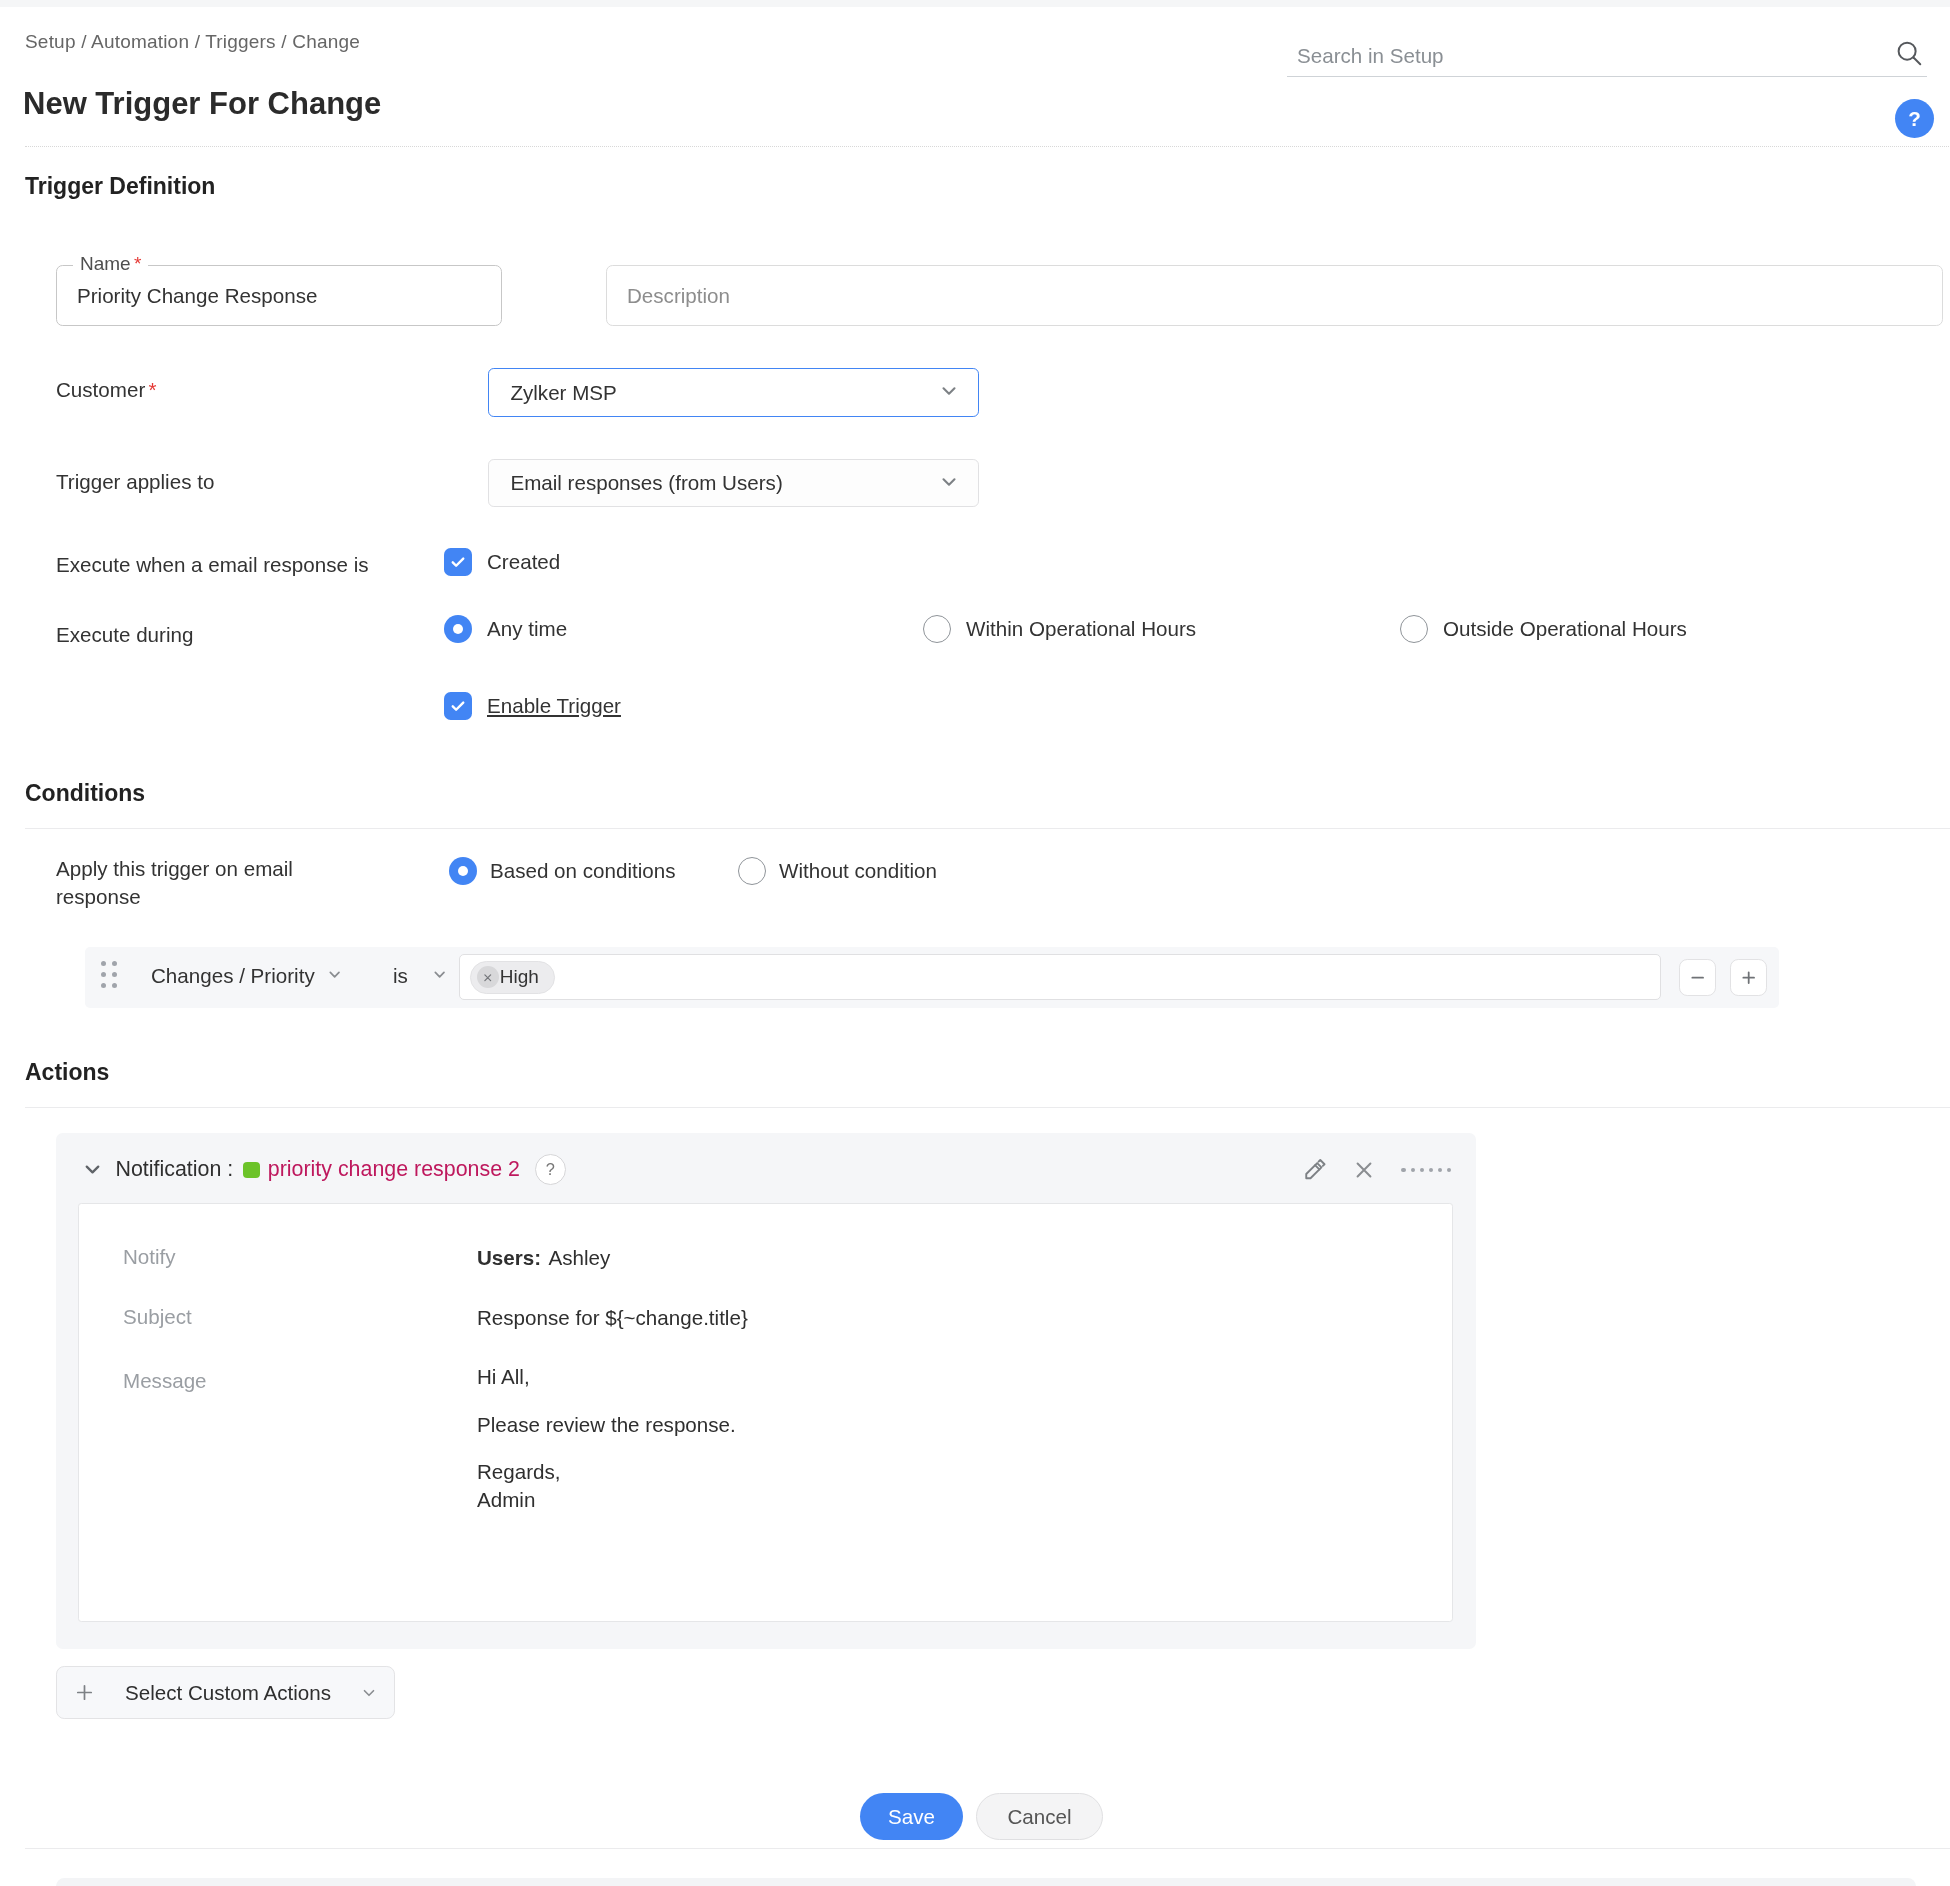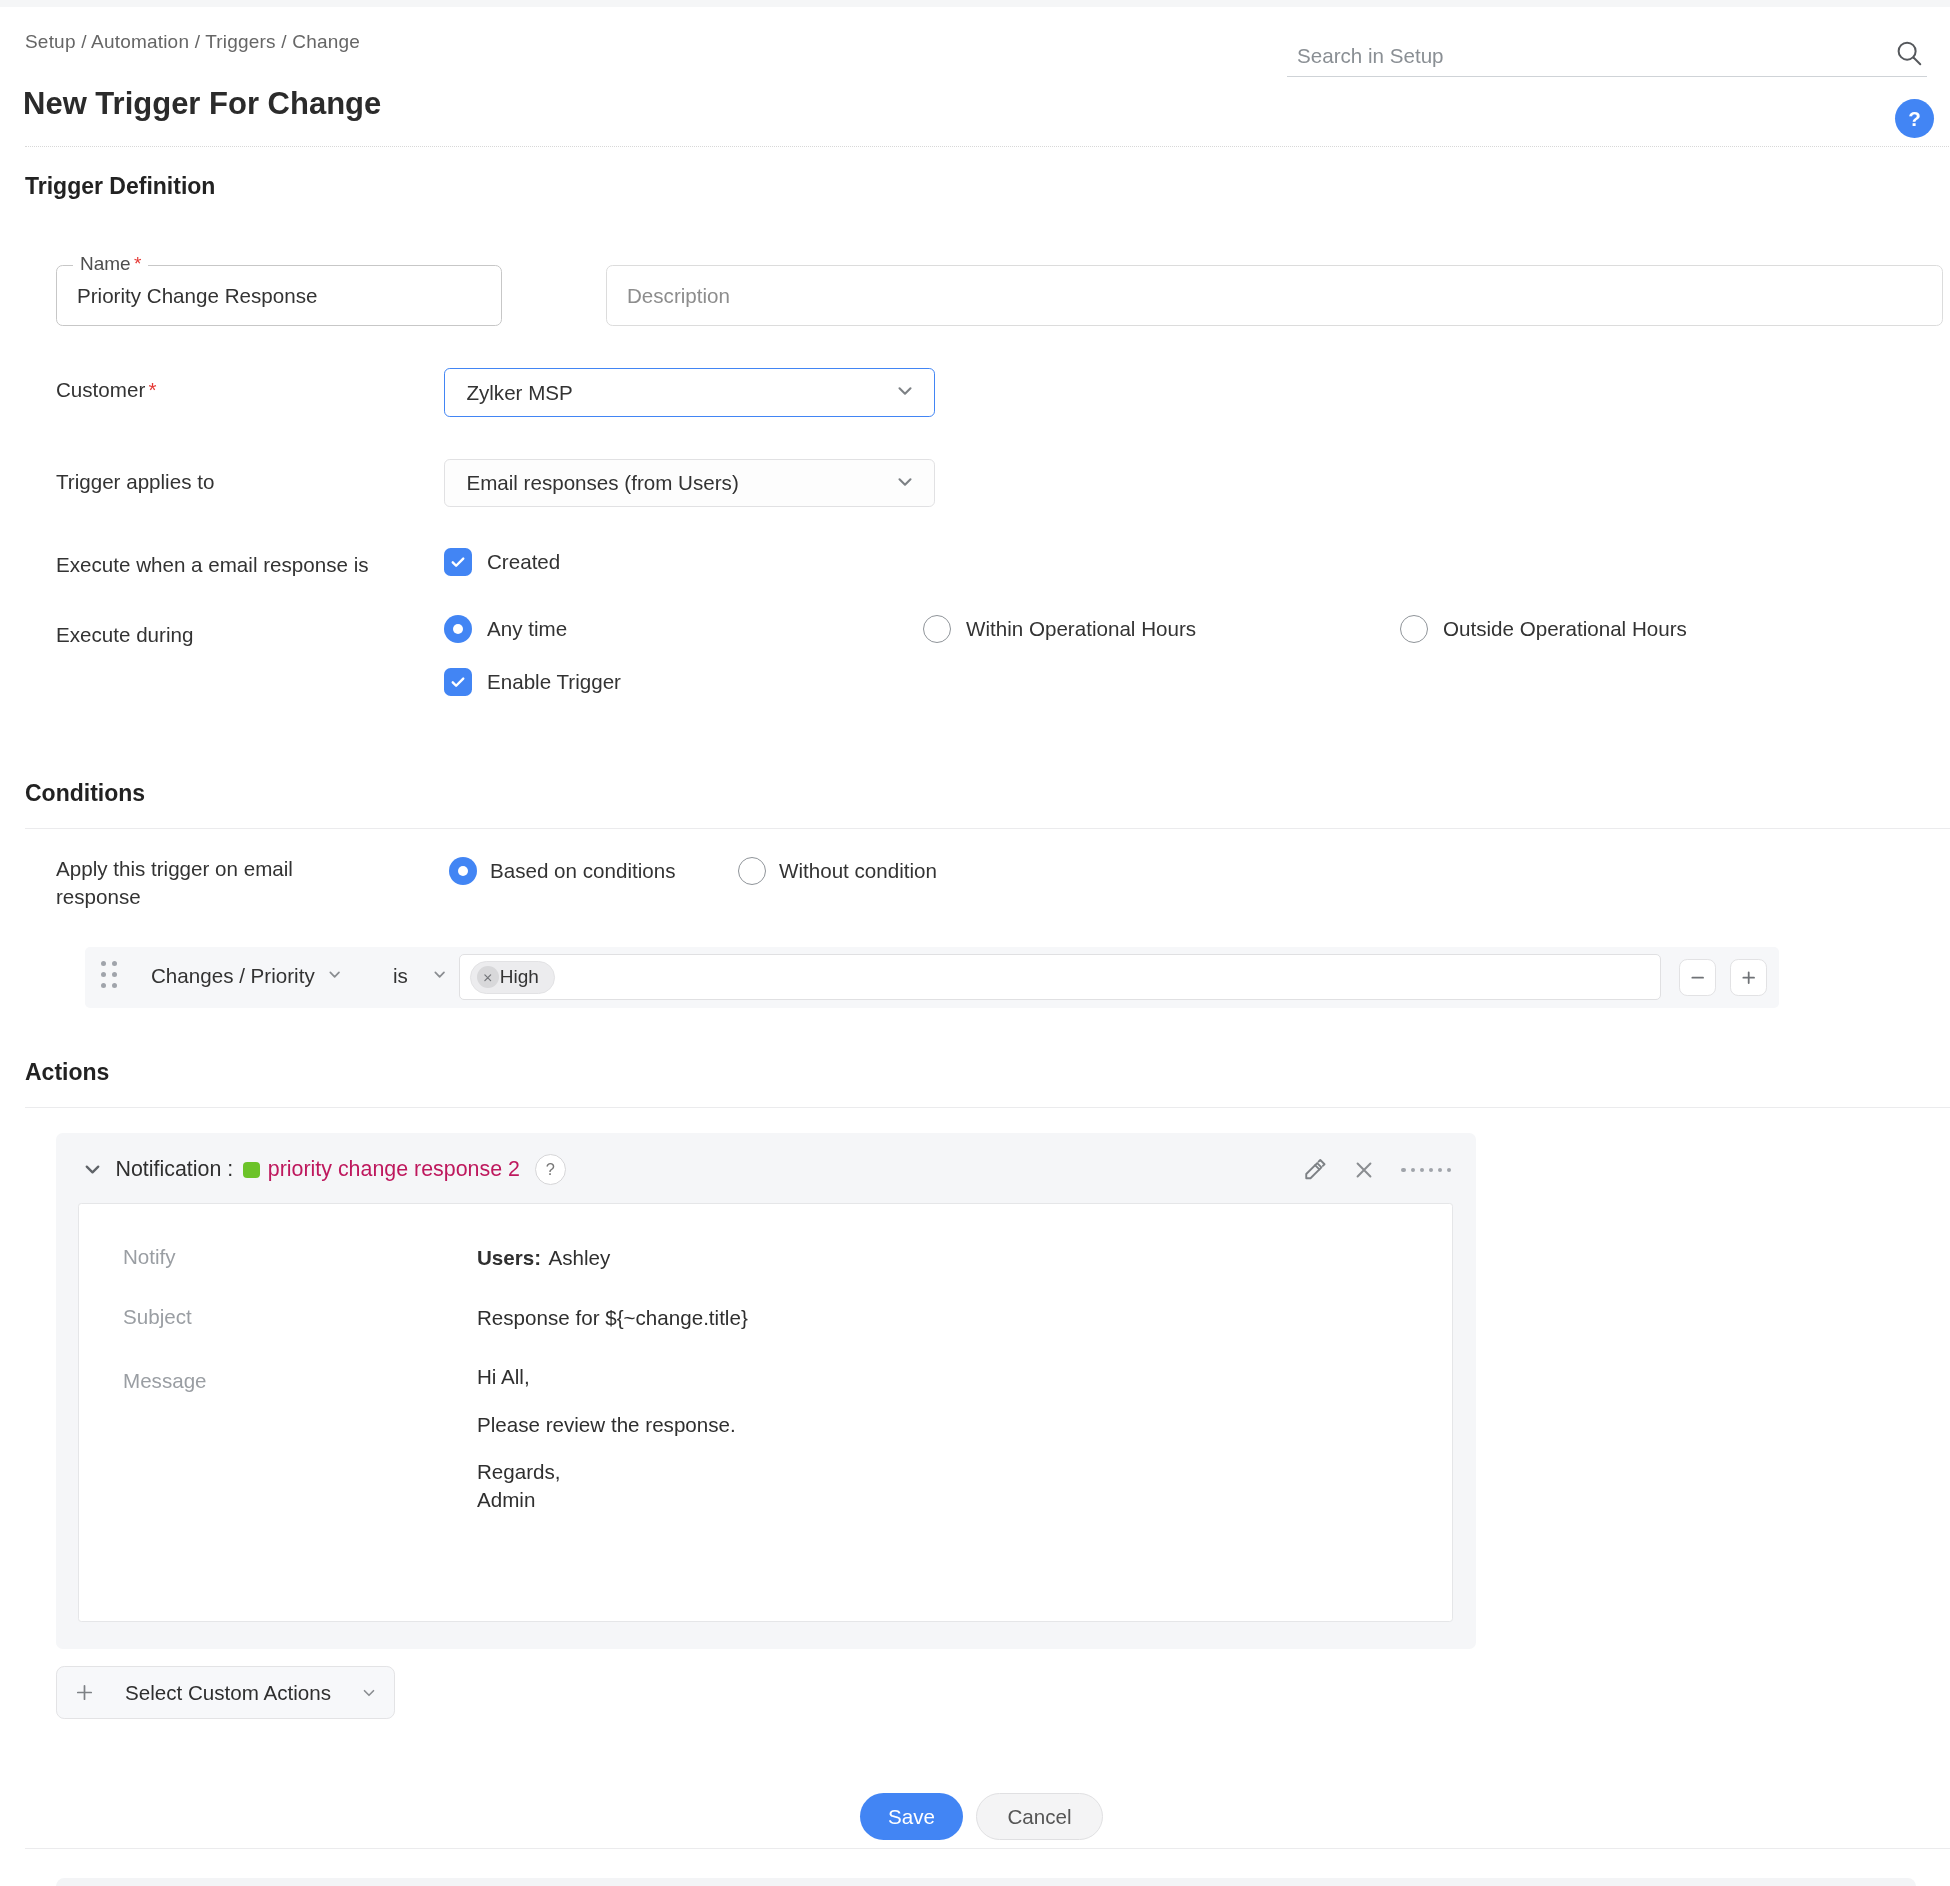--- a/index.html
+++ b/index.html
@@ -35,21 +35,21 @@
   .req { color: #e53935; margin-left: 3.3px; }
   .box-input { width: 100%; height: 100%; border: none; outline: none; background: transparent;
                font-family: inherit; font-size: 20.6px; color: #333; padding: 0 20px; }
   .box-input::placeholder { color: #8d8d8d; }
   .desc-box { left: 606px; top: 265px; width: 1337px; height: 61px; border: 1.6px solid #dcdcdc; border-radius: 6.6px; background: #fff; }
 
   .form-label { font-size: 20.6px; color: #333; }
 
   
   .dropdown { width: 491px; height: 49px; border-radius: 5.8px; background: #fff;
-              display: flex; align-items: center; padding: 0 18px 0 21.4px; cursor: pointer; }
+              display: flex; align-items: center; padding: 0 18px 0 21.4px; cursor: pointer; margin-left: 44px; }
   .dd-blue { border: 1.6px solid var(--accent, #4285f4); }
   .dd-gray { border: 1.6px solid #e1e1e3; background: #fdfdfd; }
   .dropdown .dd-text { font-size: 20.6px; color: #333; flex: 1; }
 
   
   .choice { display: flex; align-items: center; gap: 15px; cursor: pointer; }
   .choice .txt { font-size: 20.6px; color: #333; }
   .checkbox-on { width: 28px; height: 28px; border-radius: 6.6px; background: var(--accent, #4285f4);
                  display: flex; align-items: center; justify-content: center; flex: none; }
   .radio-on { width: 28px; height: 28px; border-radius: 50%; background: var(--accent, #4285f4);
@@ -182,21 +182,21 @@
   </div>
   <div class="abs choice" style="left:923px; top:615px;">
     <span class="radio-off"></span>
     <span class="txt">Within Operational Hours</span>
   </div>
   <div class="abs choice" style="left:1400px; top:615px;">
     <span class="radio-off"></span>
     <span class="txt">Outside Operational Hours</span>
   </div>
 
-  <div class="abs choice" style="left:444px; top:668px;">
+  <div class="abs choice" style="left:444px; top:692px;text-decoration:underline;">
     <span class="checkbox-on">
       <svg width="18" height="18" viewBox="0 0 24 24" fill="none" stroke="#fff" stroke-width="3.2" stroke-linecap="round" stroke-linejoin="round">
           <path d="M5 12.5l4.5 4.5L19 7.5"></path>
         </svg>
     </span>
     <span class="txt">Enable Trigger</span>
   </div>
 
   <div class="abs section-heading" style="left:25px; top:780px;">Conditions</div>
   <div class="abs divider-solid" style="left:25px; top:828px;"></div>

